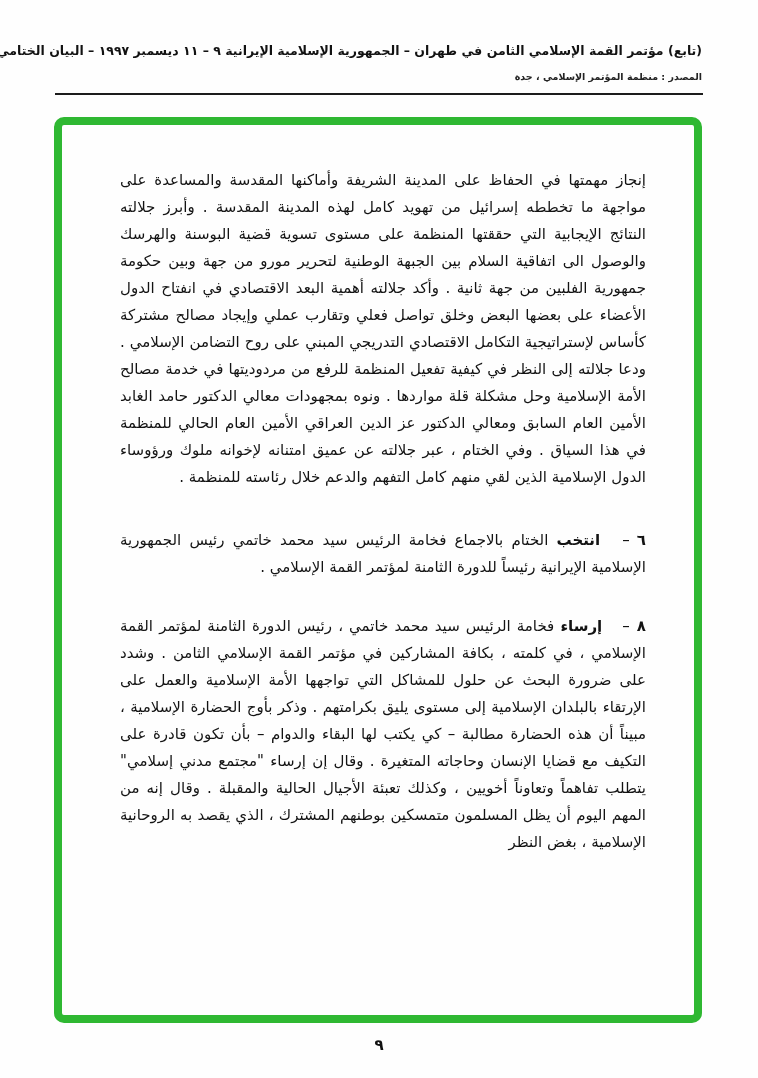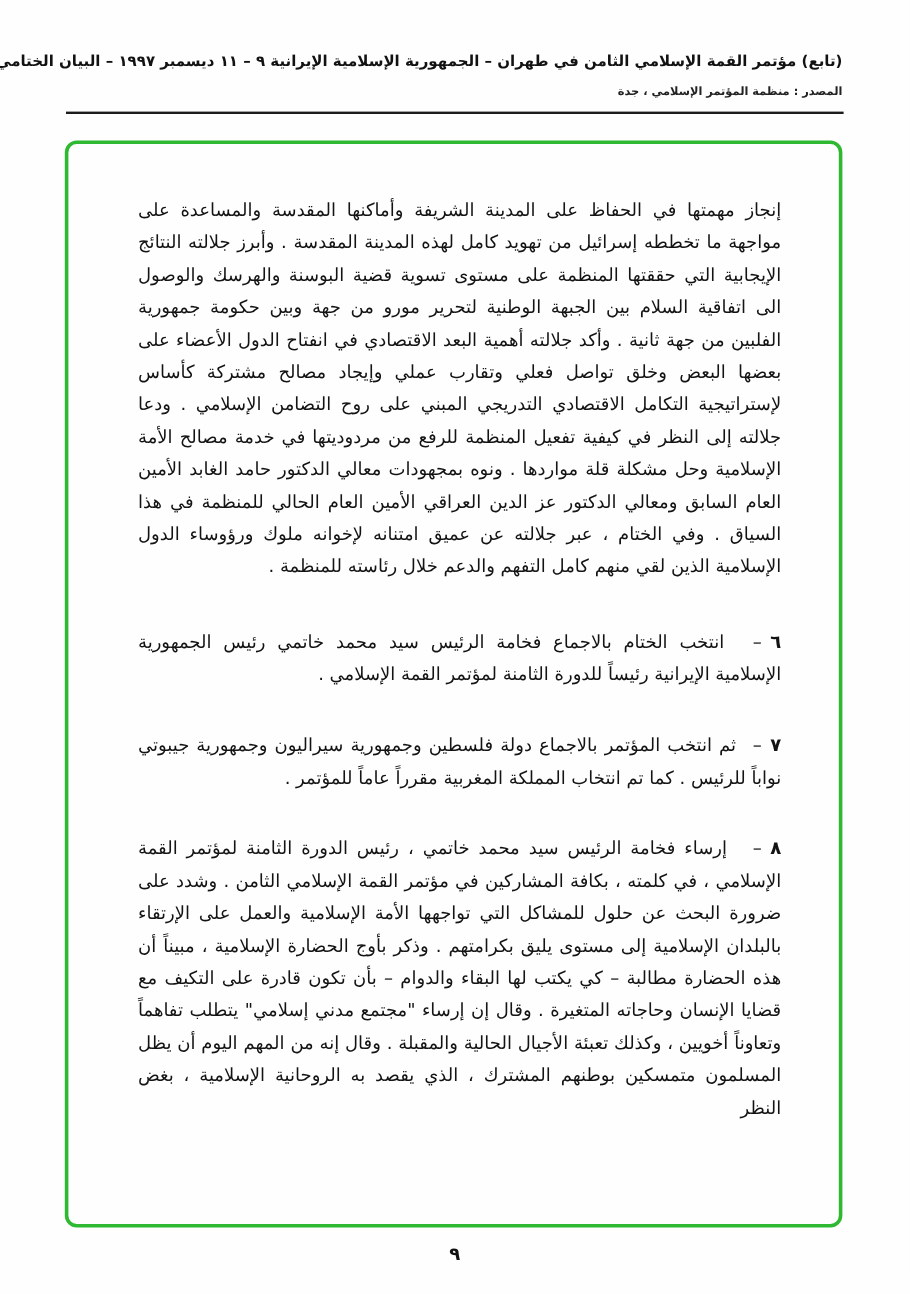--- a/index.html
+++ b/index.html
@@ -37,38 +37,38 @@
   .header-divider {
     position: absolute;
     top: 93px; left: 55px;
     width: 648px; height: 0;
     border-top: 2px solid #1c1c1c;
   }
   .frame {
     position: absolute;
     top: 117px; left: 54px;
     width: 648px; height: 906px;
-    border: 3px solid #0f172a;
+    border: 8px solid #0f172a;
     border-radius: 10px;
     background: #fefefe;
     box-sizing: border-box;
     padding: 42px 48px 0 58px;
   }
   .doc-text {
     direction: rtl;
     text-align: justify;
     font-size: 15px;
     line-height: 27px;
     color: #131313;
   }
   .intro { margin: 0 0 36px 0; }
   .item  { margin: 0 0 32px 0; }
   .item-num  { font-weight: bold; margin-inline-end: 7px; }
   .item-dash { margin-inline-end: 14px; }
-  .item-lead { font-weight: normal; }
+  .item-lead { font-weight: bold; }
   .page-number {
     position: absolute;
     top: 1036px; left: 0; right: 0;
     text-align: center;
     font-weight: bold;
     font-size: 15px;
     color: #111;
   }
 </style>
 </head>
@@ -86,25 +86,20 @@
     <div class="doc-text">
 
       <p class="intro">إنجاز مهمتها في الحفاظ على المدينة الشريفة وأماكنها المقدسة والمساعدة على مواجهة ما تخططه إسرائيل من تهويد كامل لهذه المدينة المقدسة . وأبرز جلالته النتائج الإيجابية التي حققتها المنظمة على مستوى تسوية قضية البوسنة والهرسك والوصول الى اتفاقية السلام بين الجبهة الوطنية لتحرير مورو من جهة وبين حكومة جمهورية الفلبين من جهة ثانية . وأكد جلالته أهمية البعد الاقتصادي في انفتاح الدول الأعضاء على بعضها البعض وخلق تواصل فعلي وتقارب عملي وإيجاد مصالح مشتركة كأساس لإستراتيجية التكامل الاقتصادي التدريجي المبني على روح التضامن الإسلامي . ودعا جلالته إلى النظر في كيفية تفعيل المنظمة للرفع من مردوديتها في خدمة مصالح الأمة الإسلامية وحل مشكلة قلة مواردها . ونوه بمجهودات معالي الدكتور حامد الغابد الأمين العام السابق ومعالي الدكتور عز الدين العراقي الأمين العام الحالي للمنظمة في هذا السياق . وفي الختام ، عبر جلالته عن عميق امتنانه لإخوانه ملوك ورؤوساء الدول الإسلامية الذين لقي منهم كامل التفهم والدعم خلال رئاسته للمنظمة .</p>
 
       <p class="item">
         <span class="item-num">٦</span><span class="item-dash">–</span><span></span>
         <b class="item-lead">انتخب</b>
         <span>الختام بالاجماع فخامة الرئيس سيد محمد خاتمي رئيس الجمهورية الإسلامية الإيرانية رئيساً للدورة الثامنة لمؤتمر القمة الإسلامي .</span>
       </p>
 
-      <p class="item">
-        <span class="item-num">٧</span><span class="item-dash">–</span><span>ثم</span>
-        <b class="item-lead">انتخب</b>
-        <span>المؤتمر بالاجماع دولة فلسطين وجمهورية سيراليون وجمهورية جيبوتي نواباً للرئيس . كما تم انتخاب المملكة المغربية مقرراً عاماً للمؤتمر .</span>
-      </p>
 
       <p class="item">
         <span class="item-num">٨</span><span class="item-dash">–</span><span></span>
         <b class="item-lead">إرساء</b>
         <span>فخامة الرئيس سيد محمد خاتمي ، رئيس الدورة الثامنة لمؤتمر القمة الإسلامي ، في كلمته ، بكافة المشاركين في مؤتمر القمة الإسلامي الثامن . وشدد على ضرورة البحث عن حلول للمشاكل التي تواجهها الأمة الإسلامية والعمل على الإرتقاء بالبلدان الإسلامية إلى مستوى يليق بكرامتهم . وذكر بأوج الحضارة الإسلامية ، مبيناً أن هذه الحضارة مطالبة – كي يكتب لها البقاء والدوام – بأن تكون قادرة على التكيف مع قضايا الإنسان وحاجاته المتغيرة . وقال إن إرساء "مجتمع مدني إسلامي" يتطلب تفاهماً وتعاوناً أخويين ، وكذلك تعبئة الأجيال الحالية والمقبلة . وقال إنه من المهم اليوم أن يظل المسلمون متمسكين بوطنهم المشترك ، الذي يقصد به الروحانية الإسلامية ، بغض النظر</span>
       </p>
 
     </div>
   </div>
 

